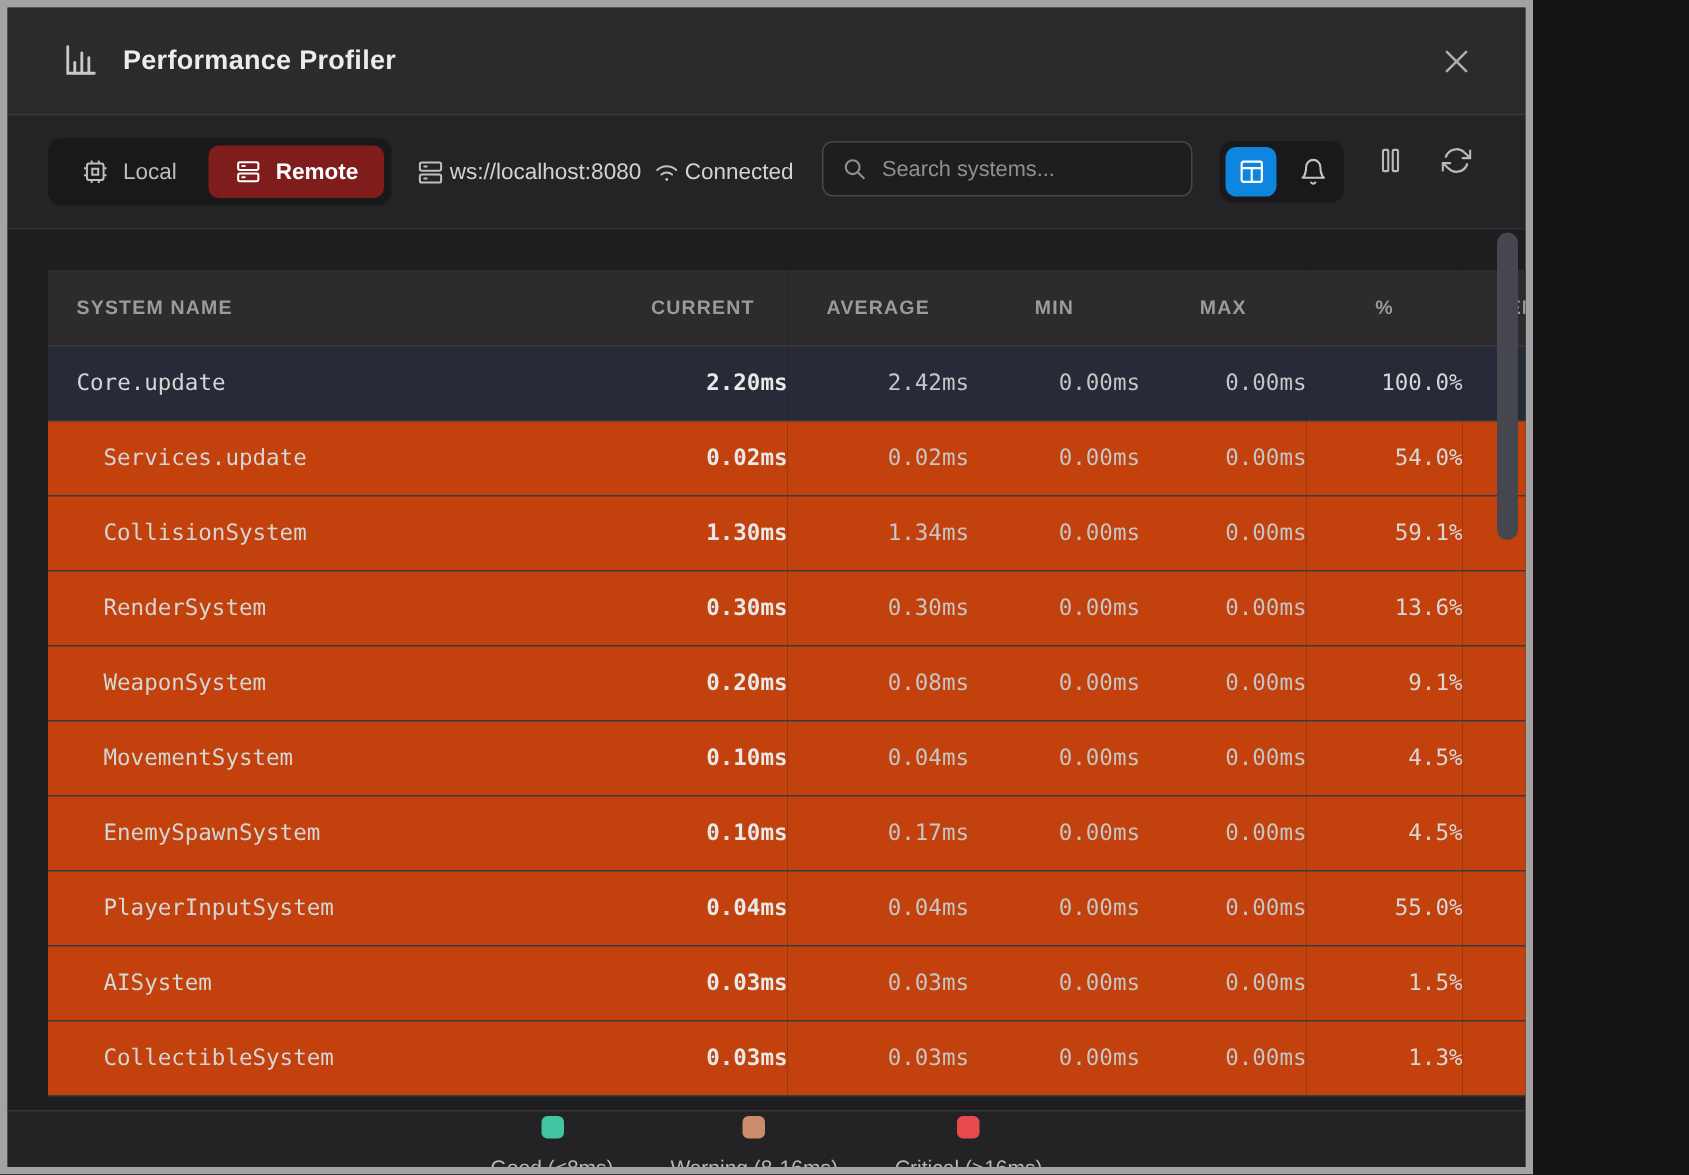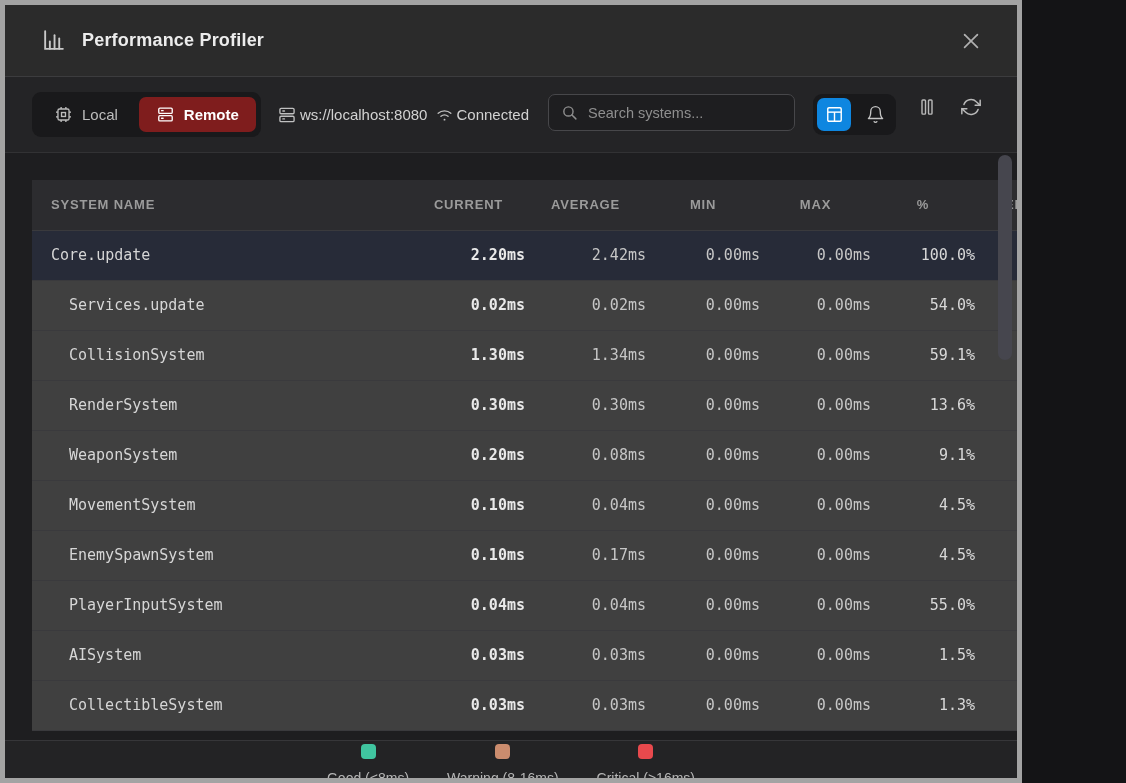--- a/index.html
+++ b/index.html
@@ -76,21 +76,21 @@
     position: absolute; left: 27px; top: 27px; width: 1063px;
     border-collapse: collapse; table-layout: fixed;
   }
   .profiler-table thead th {
     background: #2c2c2f; height: 50px;
     font-size: 13px; font-weight: 700; color: #9b9b9b; letter-spacing: .8px;
     text-align: center; cursor: pointer;
   }
   .profiler-table thead th.col-name { text-align: left; padding-left: 19px; }
   .profiler-table thead th.col-entities { text-align: right; padding-right: 25px; }
-  .profiler-table tbody tr { background: #404040; border-top: 1px solid #3a3a3d; }
+  .profiler-table tbody tr { background: #c2410c; border-top: 1px solid #3a3a3d; }
   .profiler-table tbody tr:last-child { border-bottom: 1px solid #3a3a3d; }
   .profiler-table tbody tr.highlighted { background: #272b38; }
   .profiler-table td {
     height: 50px; font-family: "DejaVu Sans Mono", monospace; font-size: 15px;
   }
   td.name { padding-left: 19px; color: #d6d6d6; margin-top: 48px; }
   tr.indented td.name { padding-left: 37px; }
   td.num { text-align: right; color: #c6c6c6; }
   td.num.cur { font-weight: 700; color: #e9e9e9; }
   td.num.pct { color: #d8d8d8; text-align: right; }

